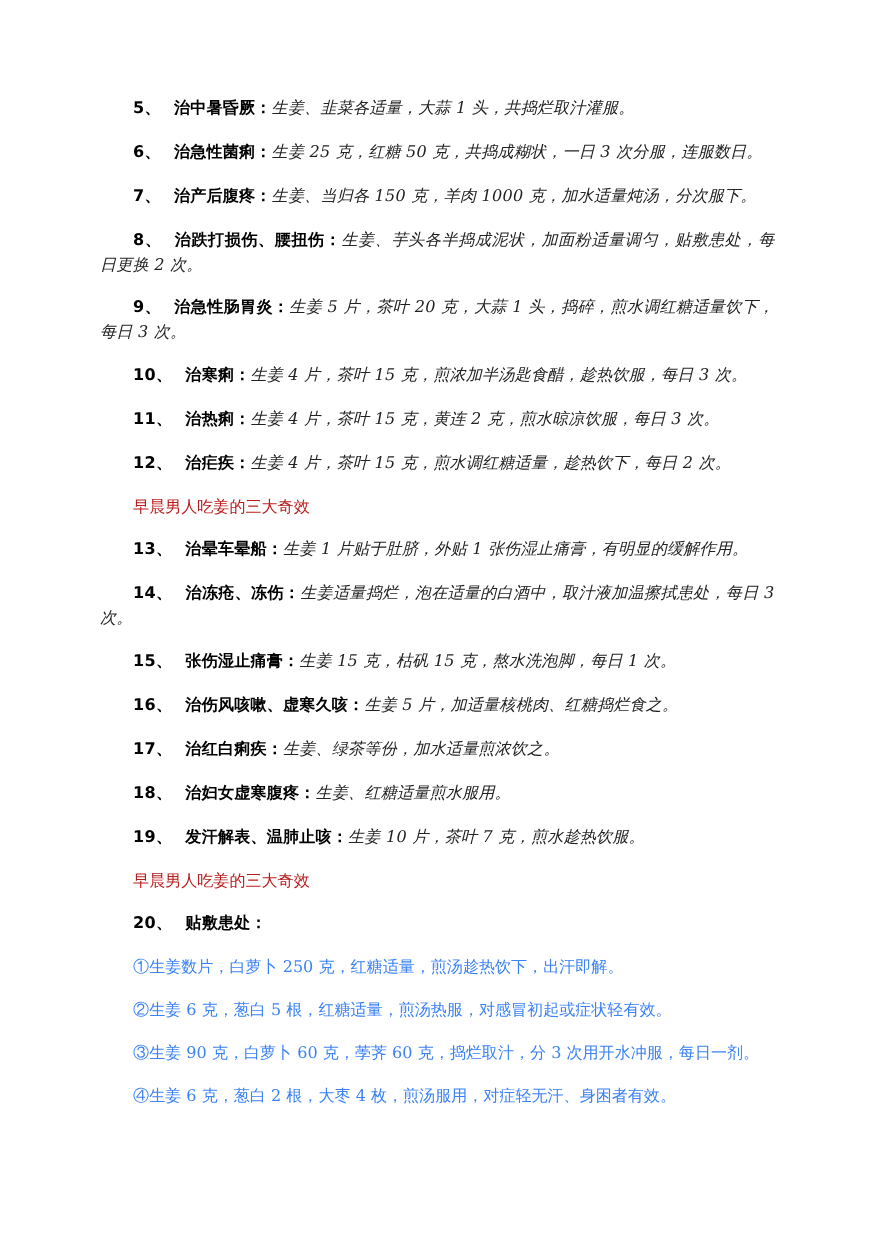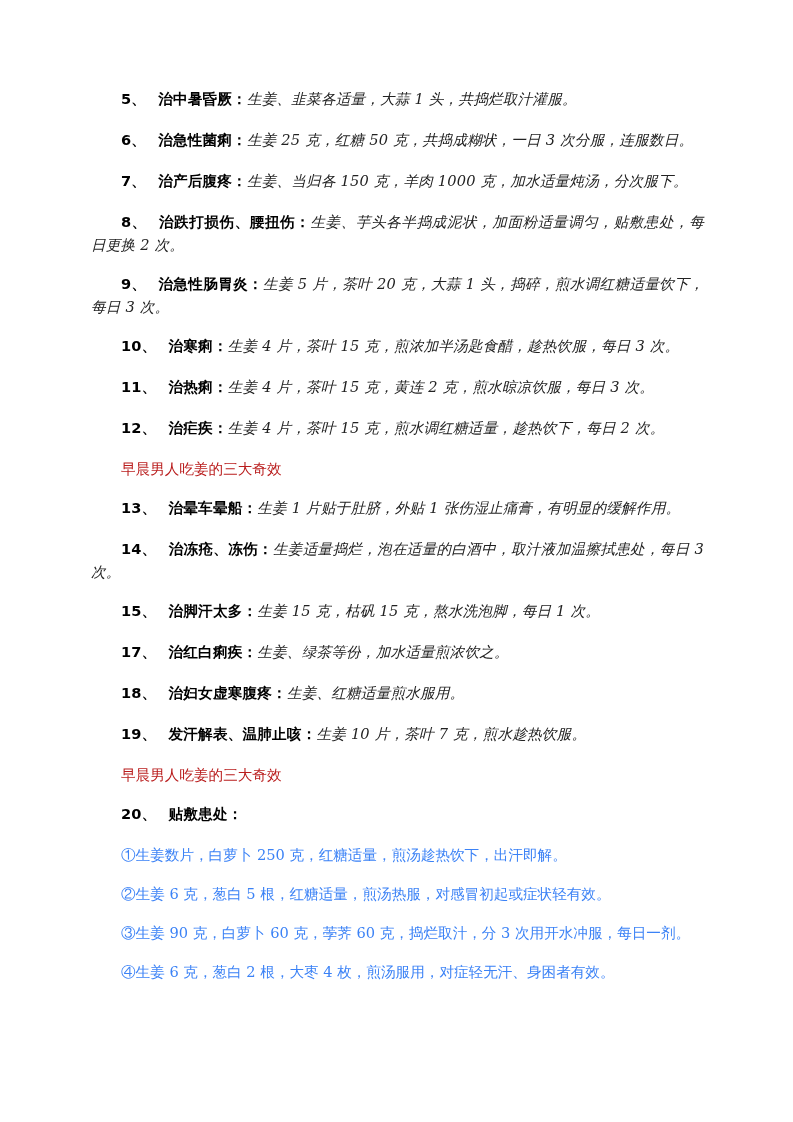--- a/index.html
+++ b/index.html
@@ -31,21 +31,21 @@
       color: #1a1a1a;
     }
     .num {
       font-weight: bold;
       font-family: "DejaVu Sans", "Liberation Sans", sans-serif;
       margin-right: 12px;
       color: #000;
     }
     .title {
       font-weight: bold;
-      font-family: Liberation Mono, monospace;
+      font-family: Liberation Serif, serif;
       color: #000;
     }
     .body-text {
       color: #222;
       font-style: italic;
     }
     .subhead {
       font-size: 14.6px;
       line-height: 21px;
       margin: 0 0 18px 0;
@@ -80,22 +80,23 @@
   <p class="para"><span class="num">11、</span><span class="title">治热痢：</span><span class="body-text">生姜 4 片，茶叶 15 克，黄连 2 克，煎水晾凉饮服，每日 3 次。</span></p>
 
   <p class="para"><span class="num">12、</span><span class="title">治疟疾：</span><span class="body-text">生姜 4 片，茶叶 15 克，煎水调红糖适量，趁热饮下，每日 2 次。</span></p>
 
   <p class="subhead">早晨男人吃姜的三大奇效</p>
 
   <p class="para"><span class="num">13、</span><span class="title">治晕车晕船：</span><span class="body-text">生姜 1 片贴于肚脐，外贴 1 张伤湿止痛膏，有明显的缓解作用。</span></p>
 
   <p class="para"><span class="num">14、</span><span class="title">治冻疮、冻伤：</span><span class="body-text">生姜适量捣烂，泡在适量的白酒中，取汁液加温擦拭患处，每日 3 次。</span></p>
 
-  <p class="para"><span class="num">15、</span><span class="title">治脚汗太多：</span><span class="body-text">生姜 15 克，枯矾 15 克，熬水洗泡脚，每日 1 次。</span></p>
+  <p class="para"><span class="num">15、</span><span class="title">张伤湿止痛膏：</span><span class="body-text">生姜 15 克，枯矾 15 克，熬水洗泡脚，每日 1 次。</span></p>
 
+  <p class="para"><span class="num">16、</span><span class="title">治伤风咳嗽、虚寒久咳：</span><span class="body-text">生姜 5 片，加适量核桃肉、红糖捣烂食之。</span></p>
 
   <p class="para"><span class="num">17、</span><span class="title">治红白痢疾：</span><span class="body-text">生姜、绿茶等份，加水适量煎浓饮之。</span></p>
 
   <p class="para"><span class="num">18、</span><span class="title">治妇女虚寒腹疼：</span><span class="body-text">生姜、红糖适量煎水服用。</span></p>
 
   <p class="para"><span class="num">19、</span><span class="title">发汗解表、温肺止咳：</span><span class="body-text">生姜 10 片，茶叶 7 克，煎水趁热饮服。</span></p>
 
   <p class="subhead">早晨男人吃姜的三大奇效</p>
 
   <p class="para"><span class="num">20、</span><span class="title">贴敷患处：</span></p>

